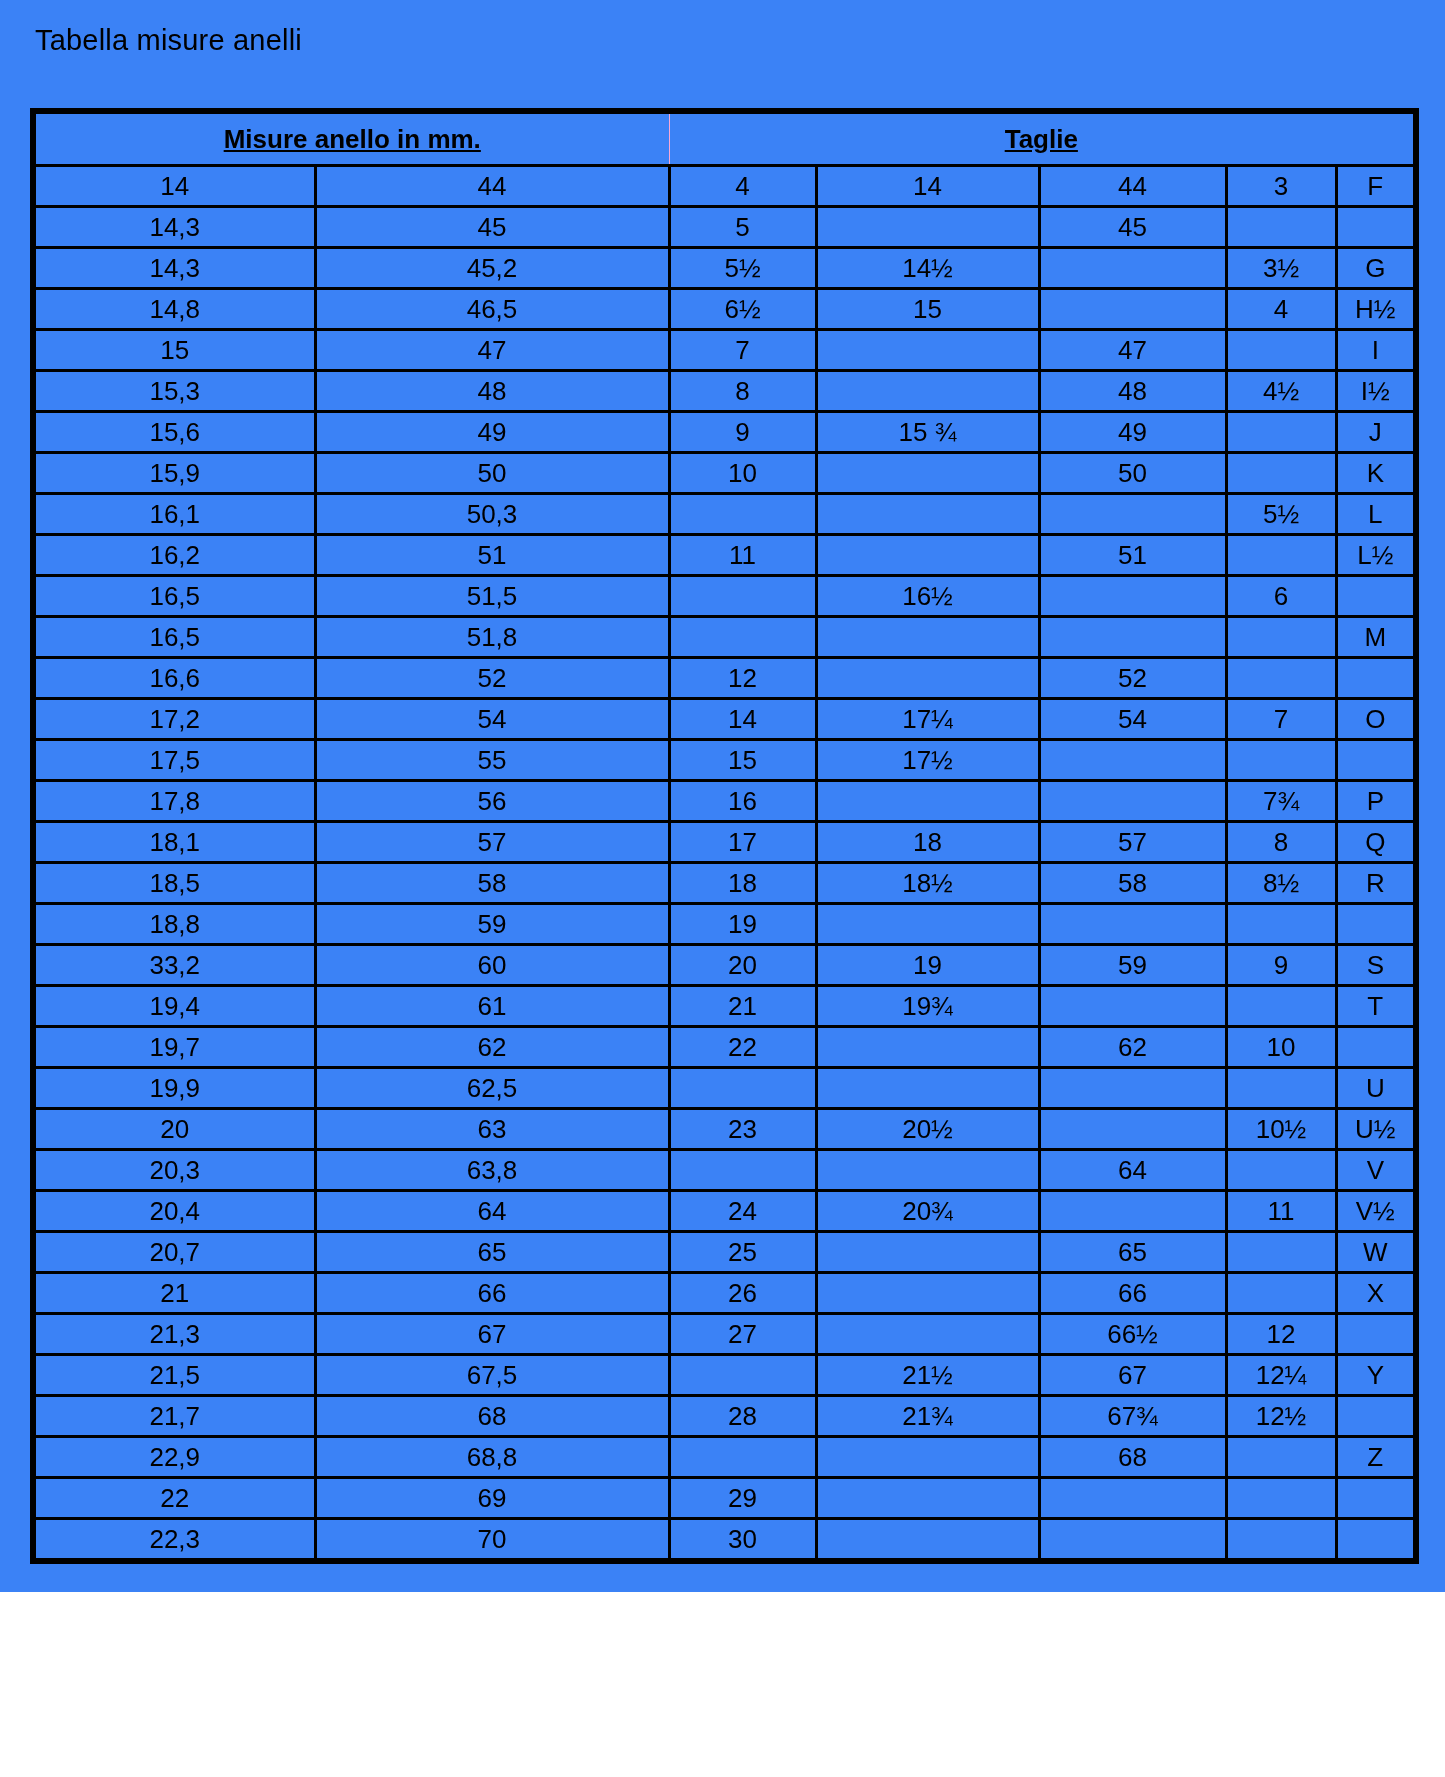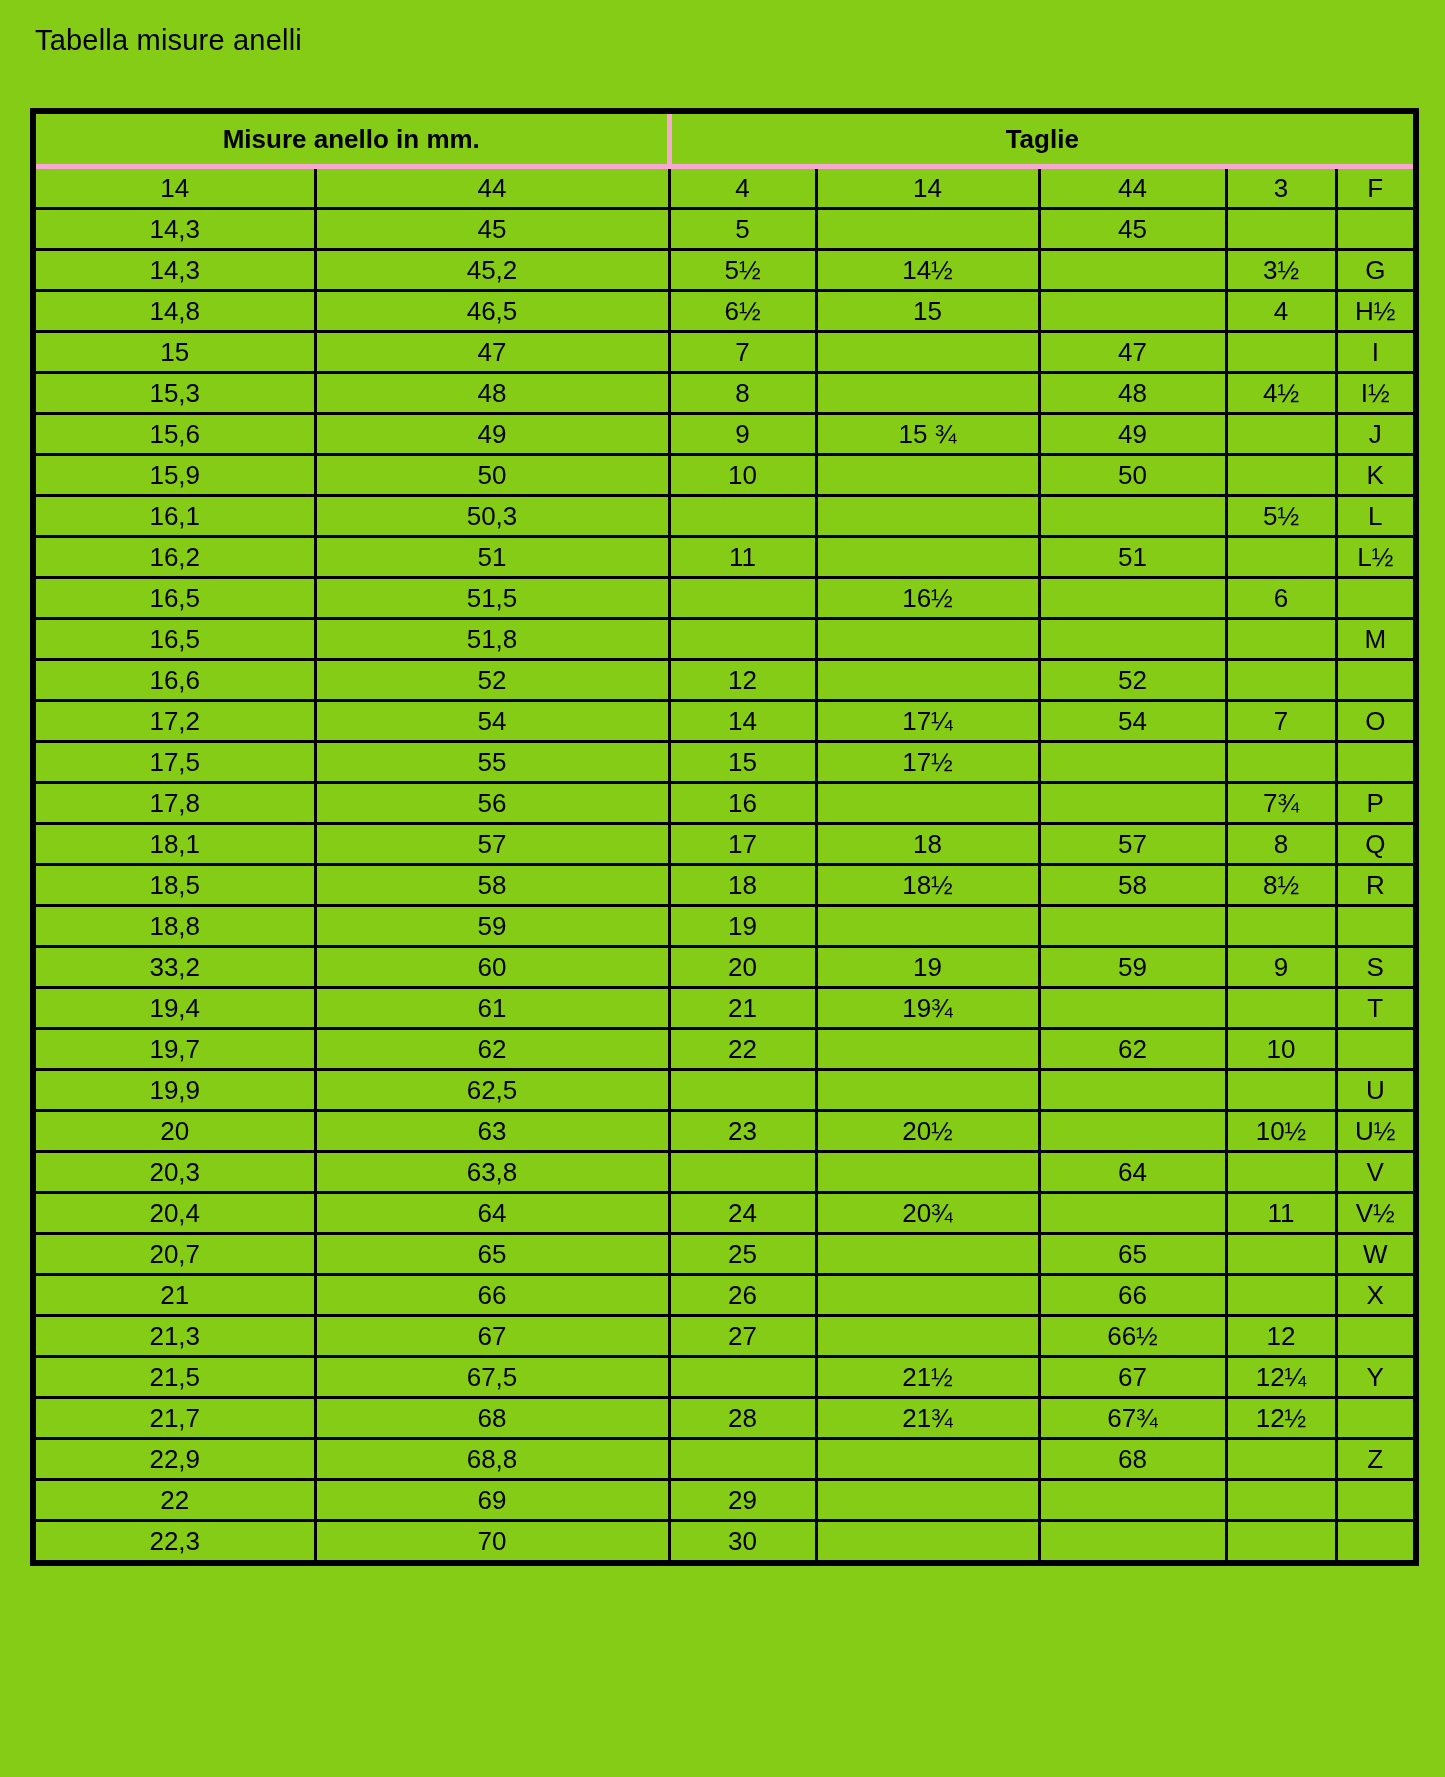--- a/index.html
+++ b/index.html
@@ -5,22 +5,22 @@
   html, body {
     margin: 0;
     padding: 0;
     background: #ffffff;
     color: #000000;
     font-family: "Liberation Sans", sans-serif;
   }
   .page {
     position: relative;
     width: 1445px;
-    height: 1777px;
-    background: #84cc16;
+    height: 1592px;
+    background: #3b82f6;
     overflow: hidden;
   }
   .title {
     position: absolute;
     left: 35px;
     top: 24px;
     margin: 0;
     font-size: 29px;
     font-weight: 400;
     letter-spacing: 0.2px;
@@ -35,26 +35,27 @@
     border: 6px solid #000;
   }
   .c-diametro      { width: 282px; }
   .c-circonferenza { width: 354px; }
   .c-italia        { width: 147px; }
   .c-germania      { width: 223px; }
   .c-francia       { width: 187px; }
   .c-usa           { width: 110px; }
   .c-uk            { width: 80px;  }
   th {
-    border: 5px solid #f9a8d4;
+    border: 1px solid #f9a8d4;
     font-size: 26px;
     font-weight: 700;
     text-align: center;
     vertical-align: middle;
     padding: 0;
+    text-decoration: underline;
   }
   tr.group-header-row th { height: 50px; }
   tr.column-header-row th { height: 42px; }
   td {
     border: 3px solid #000;
     font-size: 26px;
     font-weight: 400;
     text-align: center;
     vertical-align: middle;
     height: 38px;

